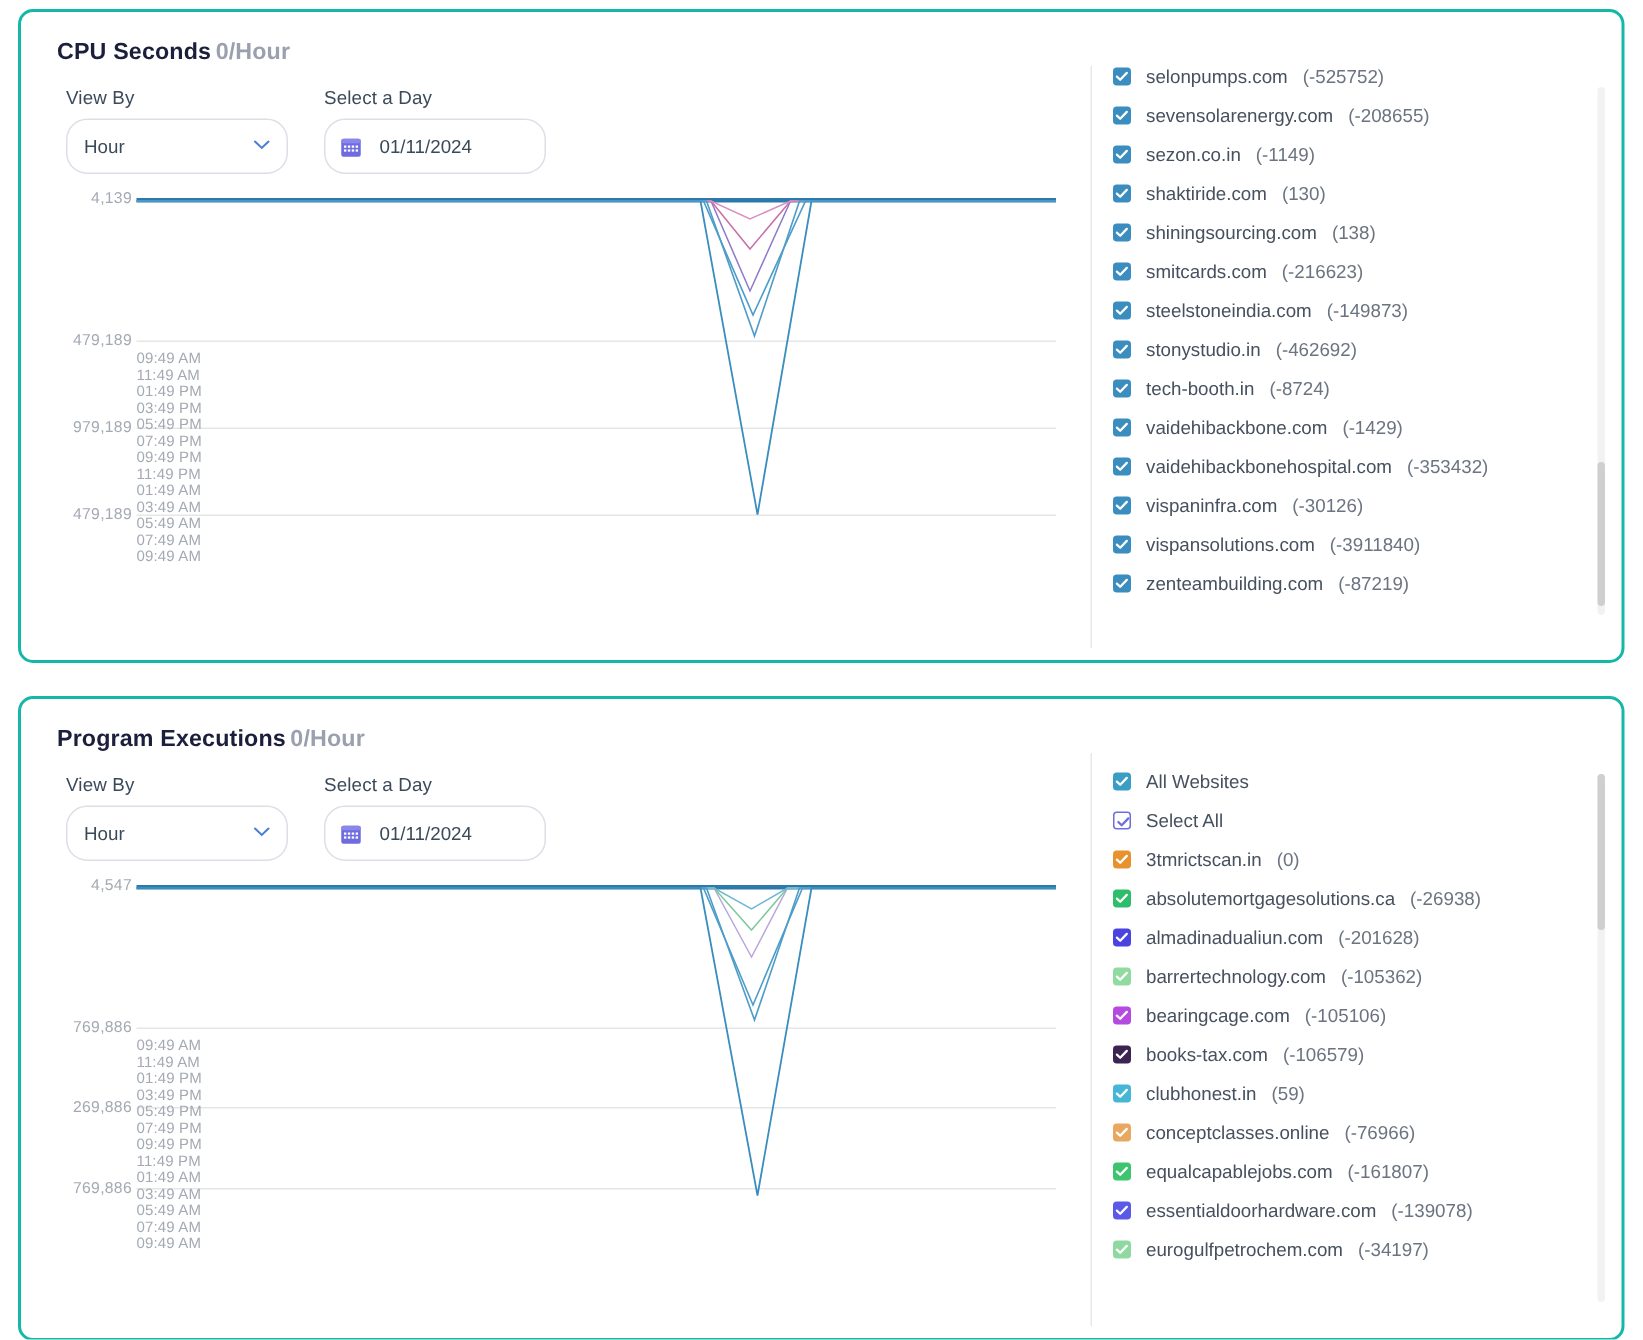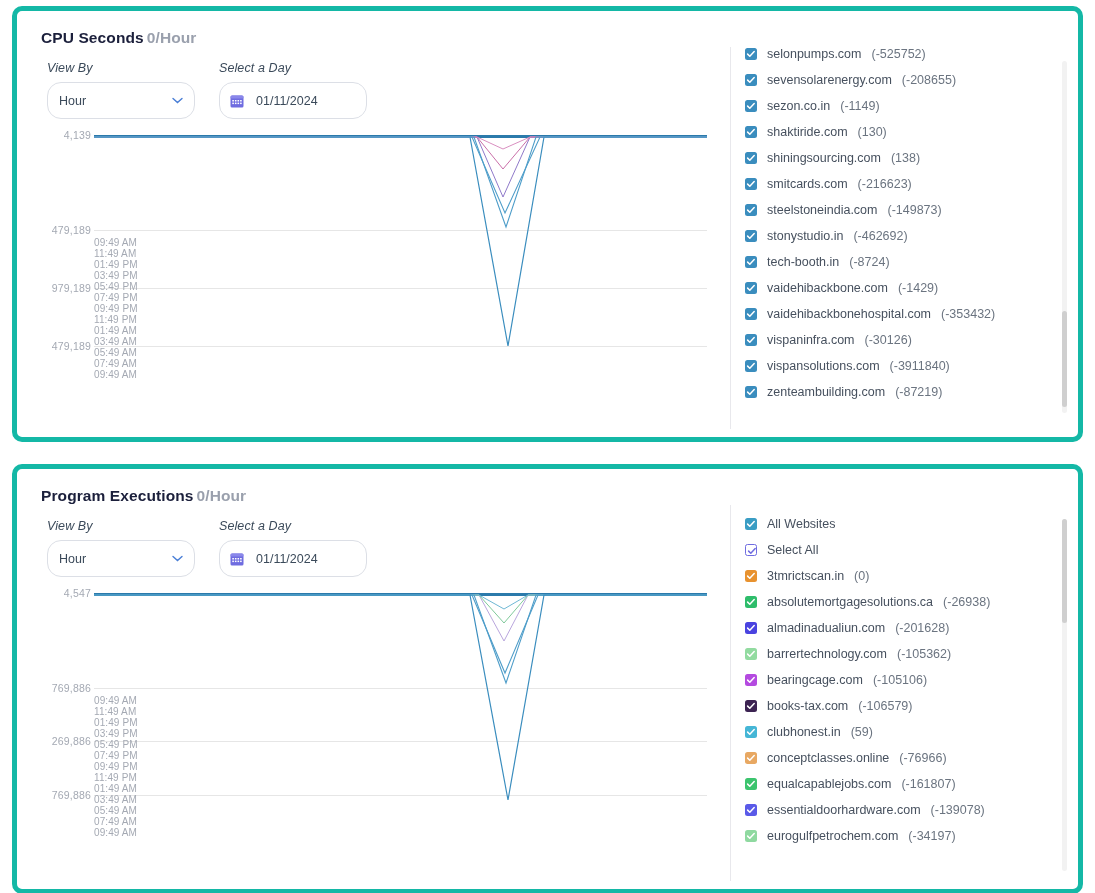--- a/index.html
+++ b/index.html
@@ -7,21 +7,21 @@
     width: 1095px; height: 893px;
     background: #ffffff;
     font-family: "Liberation Sans", sans-serif;
     overflow: hidden;
   }
   .page { position: relative; width: 1095px; height: 893px; padding: 0 12px; }
 
   .card {
     position: relative;
     background: #ffffff;
-    border: 5px solid #14b8a6;
+    border: 2px solid #14b8a6;
     border-radius: 10px;
     overflow: hidden;
   }
   .card-1 { height: 436px; margin-top: 6px; }
   .card-2 { height: 430px; margin-top: 22px; }
 
   .card-title {
     padding: 18px 0 0 24px;
     font-size: 15.5px;
     font-weight: bold;
@@ -44,21 +44,20 @@
     overflow: hidden;
   }
 
   
   .controls { display: flex; gap: 24px; padding: 14px 0 0 30px; }
   .ctrl-label {
     font-size: 12.5px;
     color: #3b4a5a;
     margin-bottom: 7px;
     letter-spacing: .1px;
-    font-style: italic;
   }
   .pill {
     display: flex;
     align-items: center;
     height: 37px;
     border: 1px solid #dcdfe6;
     border-radius: 14px;
     background: #fff;
     font-size: 12.5px;
     color: #3b4a5a;

